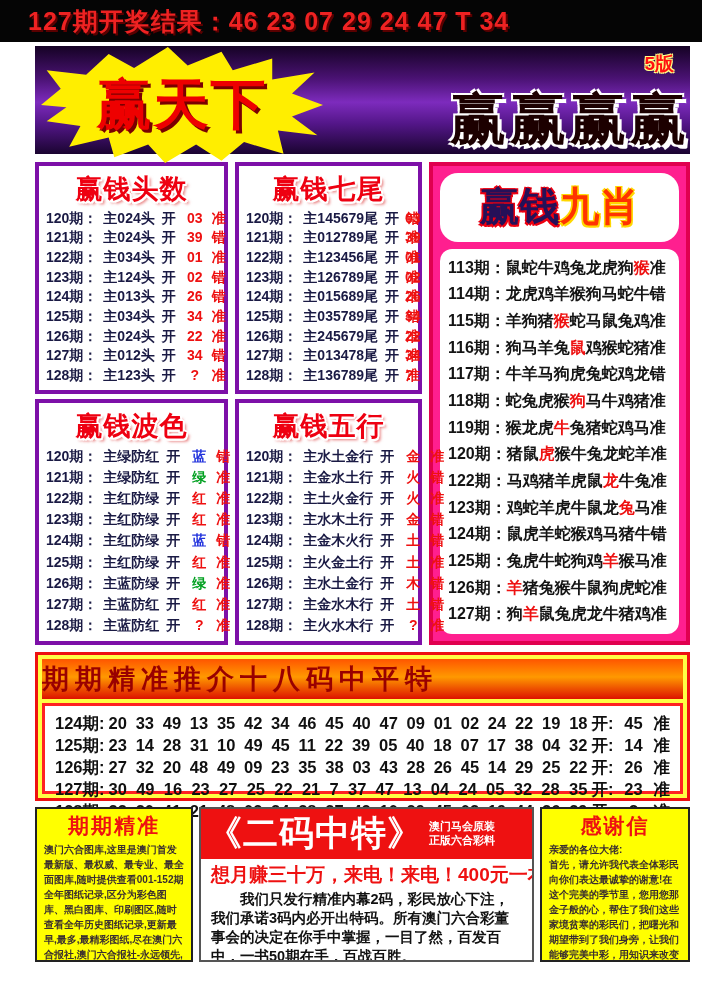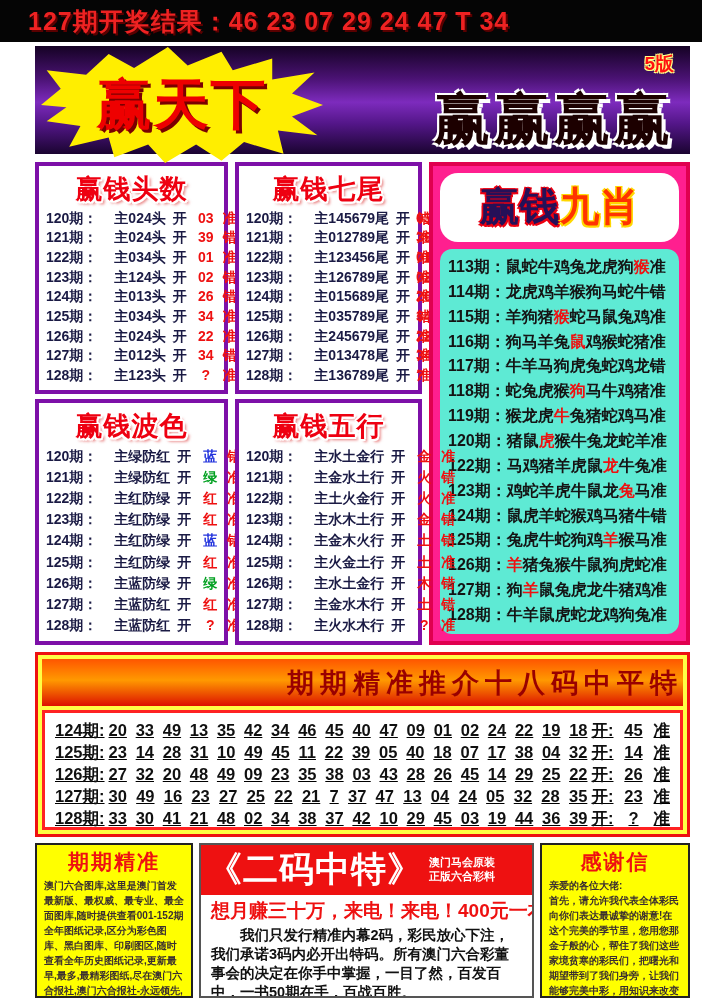--- a/index.html
+++ b/index.html
@@ -15,64 +15,64 @@
   
   .masthead { position:relative; margin:4px 12px 0 35px; height:108px;
               background:linear-gradient(180deg,#150224 0%,#4a1273 30%,#7d2bbd 52%,#531688 72%,#1a0430 100%); }
   .edition { position:absolute; top:5px; right:16px; font-size:19px; font-weight:bold; color:#ff1111;
              text-shadow:-1px -1px 0 #ffff88,1px -1px 0 #ffff88,-1px 1px 0 #ffff88,1px 1px 0 #ffff88; }
   .burst { position:absolute; left:6px; top:1px; width:282px; height:116px;
            background:#ffee00; display:flex; align-items:center; justify-content:center;
            clip-path:polygon(0% 50%,7% 36%,2% 20%,16% 24%,24% 6%,33% 18%,45% 0%,52% 16%,64% 4%,68% 20%,82% 10%,82% 28%,97% 22%,89% 40%,100% 50%,89% 60%,98% 76%,84% 72%,86% 92%,72% 82%,64% 98%,55% 84%,44% 100%,38% 84%,26% 95%,24% 78%,10% 86%,14% 68%,2% 64%,9% 52%); }
   .brand { font-size:55px; font-weight:900; color:#ee0000; letter-spacing:2px;
            text-shadow:3px 3px 0 #7a0000; }
-  .slogan { position:absolute; right:16px; top:36px; font-size:56px; font-weight:900;
+  .slogan { position:absolute; right:0; top:36px; font-size:56px; font-weight:900;
             color:#1c0000; letter-spacing:4px; white-space:nowrap;
             text-shadow:-2px -2px 0 #fff,2px -2px 0 #fff,-2px 2px 0 #fff,4px 4px 0 #fff; }
 
   
   .content { display:grid; grid-template-columns:193px 187px 1fr;
              grid-template-rows:232px 246px; column-gap:7px; row-gap:5px;
              margin:8px 12px 0 35px; }
   .panel { border:4px solid #7d10a8; background:#fff; display:flex; flex-direction:column; }
   .bubble-title { margin-top:5px; text-align:center; font-size:27px; font-weight:900; color:#ee0011;
         letter-spacing:1px;
         text-shadow:2px 0 0 #fff,-2px 0 0 #fff,0 2px 0 #fff,0 -2px 0 #fff,
                     1.5px 1.5px 0 #fff,-1.5px -1.5px 0 #fff,1.5px -1.5px 0 #fff,-1.5px 1.5px 0 #fff,
                     3px 3px 3px rgba(210,0,0,.55); }
   .rows { flex:1; display:flex; flex-direction:column; justify-content:space-around;
           padding:2px 4px 4px 7px; }
   .rec { display:flex; align-items:baseline; font-size:14px; font-weight:bold; color:#1a1a44; white-space:nowrap; }
-  .rec .pick { margin-left:17px; }
+  .rec .pick { margin-left:6px; }
   .rec .kai  { margin-left:7px; }
   .rec .val  { margin-left:9px; color:#ee1111; min-width:20px; text-align:center; }
   .rec .vd   { margin-left:7px; color:#ee1111; }
   .tight .rec .val { margin-left:6px; min-width:0; }
   .tight .rec .vd  { margin-left:1px; }
 
   
   .zodiac { grid-column:3; grid-row:1/3; background:#ff1f8f; border:4px solid #e0004f;
             display:flex; flex-direction:column; padding:7px; }
   .ztitle-box { background:#fff; border-radius:18px; text-align:center; padding:6px 0 8px; }
   .ztitle-left  { font-size:40px; font-weight:900; color:#251058;
                   text-shadow:-1.5px -1.5px 0 #ee0011,1.5px -1.5px 0 #ee0011,-1.5px 1.5px 0 #ee0011,1.5px 1.5px 0 #ee0011; }
   .ztitle-right { font-size:40px; font-weight:900; color:#ff3300;
                   text-shadow:-1.5px -1.5px 0 #ffd700,1.5px -1.5px 0 #ffd700,-1.5px 1.5px 0 #ffd700,1.5px 1.5px 0 #ffd700; }
-  .zrows { background:#5eead4; border-radius:12px; margin-top:7px; flex:1;
+  .zrows { background:#ffffff; border-radius:12px; margin-top:7px; flex:1;
            display:flex; flex-direction:column; justify-content:space-around; padding:6px 4px 6px 8px; }
   .zrec { font-size:16px; font-weight:bold; color:#141414; white-space:nowrap; }
   .zrec .hot { color:#ee1111; }
 
   
   .codes { margin:7px 12px 0 35px; background:#ffff44; border:3px solid #ee1111; padding:4px; }
-  .banner { height:47px; background:linear-gradient(180deg,#ff5500 0%,#ff9900 45%,#dd1100 100%);
-            display:flex; align-items:center; justify-content:flex-end; }
+  .banner { height:40px; background:linear-gradient(180deg,#ff5500 0%,#ff9900 45%,#dd1100 100%);
+            display:flex; align-items:center; justify-content:flex-start; }
   .banner span { font-size:27px; font-weight:900; color:#990000; letter-spacing:6px; }
   .code-rows { background:#fff; border:3px solid #ff2222; margin-top:4px; padding:7px 10px;
-               display:flex; flex-direction:column; justify-content:space-around; height:120px;text-decoration:underline; }
+               display:flex; flex-direction:column; justify-content:space-around; height:91px; }
   .crow { display:flex; align-items:baseline; font-size:16.5px; font-weight:bold; color:#101010; white-space:nowrap; }
   .crow .nums { flex:1; display:flex; justify-content:space-between; margin:0 4px; }
   .crow .ckai { font-weight:900; }
   .crow .cval { margin-left:8px; min-width:24px; text-align:center; }
   .crow .cvd  { margin-left:8px; }
 
   
   .bottom { display:grid; grid-template-columns:158px 1fr 150px; gap:6px;
             margin:6px 12px 0 35px; height:155px; }
   .ybox { background:#ffff00; border:2px solid #222; padding:2px 7px; overflow:hidden; }
@@ -254,21 +254,20 @@
           <div class="zrec"><span>117期：</span><span>牛</span><span>羊</span><span>马</span><span>狗</span><span>虎</span><span>兔</span><span>蛇</span><span>鸡</span><span>龙</span><span>错</span></div>
           <div class="zrec"><span>118期：</span><span>蛇</span><span>兔</span><span>虎</span><span>猴</span><span class="hot">狗</span><span>马</span><span>牛</span><span>鸡</span><span>猪</span><span>准</span></div>
           <div class="zrec"><span>119期：</span><span>猴</span><span>龙</span><span>虎</span><span class="hot">牛</span><span>兔</span><span>猪</span><span>蛇</span><span>鸡</span><span>马</span><span>准</span></div>
           <div class="zrec"><span>120期：</span><span>猪</span><span>鼠</span><span class="hot">虎</span><span>猴</span><span>牛</span><span>兔</span><span>龙</span><span>蛇</span><span>羊</span><span>准</span></div>
           <div class="zrec"><span>122期：</span><span>马</span><span>鸡</span><span>猪</span><span>羊</span><span>虎</span><span>鼠</span><span class="hot">龙</span><span>牛</span><span>兔</span><span>准</span></div>
           <div class="zrec"><span>123期：</span><span>鸡</span><span>蛇</span><span>羊</span><span>虎</span><span>牛</span><span>鼠</span><span>龙</span><span class="hot">兔</span><span>马</span><span>准</span></div>
           <div class="zrec"><span>124期：</span><span>鼠</span><span>虎</span><span>羊</span><span>蛇</span><span>猴</span><span>鸡</span><span>马</span><span>猪</span><span>牛</span><span>错</span></div>
           <div class="zrec"><span>125期：</span><span>兔</span><span>虎</span><span>牛</span><span>蛇</span><span>狗</span><span>鸡</span><span class="hot">羊</span><span>猴</span><span>马</span><span>准</span></div>
           <div class="zrec"><span>126期：</span><span class="hot">羊</span><span>猪</span><span>兔</span><span>猴</span><span>牛</span><span>鼠</span><span>狗</span><span>虎</span><span>蛇</span><span>准</span></div>
           <div class="zrec"><span>127期：</span><span>狗</span><span class="hot">羊</span><span>鼠</span><span>兔</span><span>虎</span><span>龙</span><span>牛</span><span>猪</span><span>鸡</span><span>准</span></div>
-          <div class="zrec"><span>128期：</span><span>牛</span><span>羊</span><span>鼠</span><span>虎</span><span>蛇</span><span>龙</span><span>鸡</span><span>狗</span><span>兔</span><span>准</span></div>
         </div>
     </div>
     <div class="panel">
       <div class="bubble-title">赢钱波色</div>
       <div class="rows" id="wave-rows">
           <div class="rec">
             <span class="per">120期：</span>
             <span class="pick">主绿防红</span>
             <span class="kai">开</span>
             <span class="val" style="color: rgb(34, 51, 221);">蓝</span>

